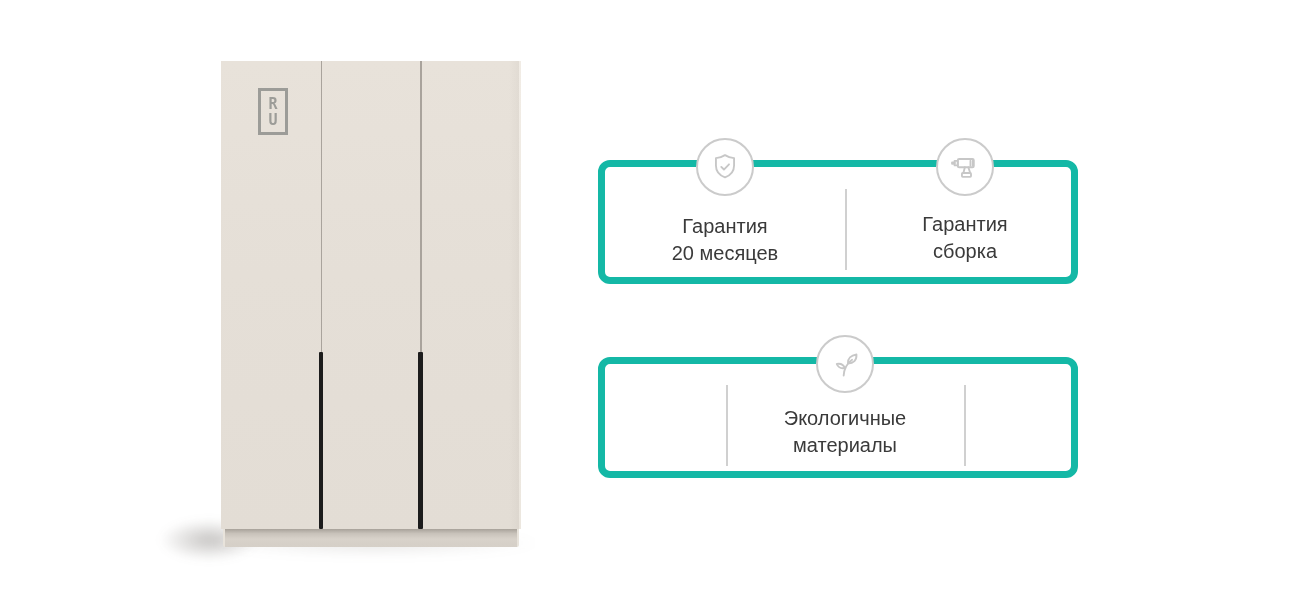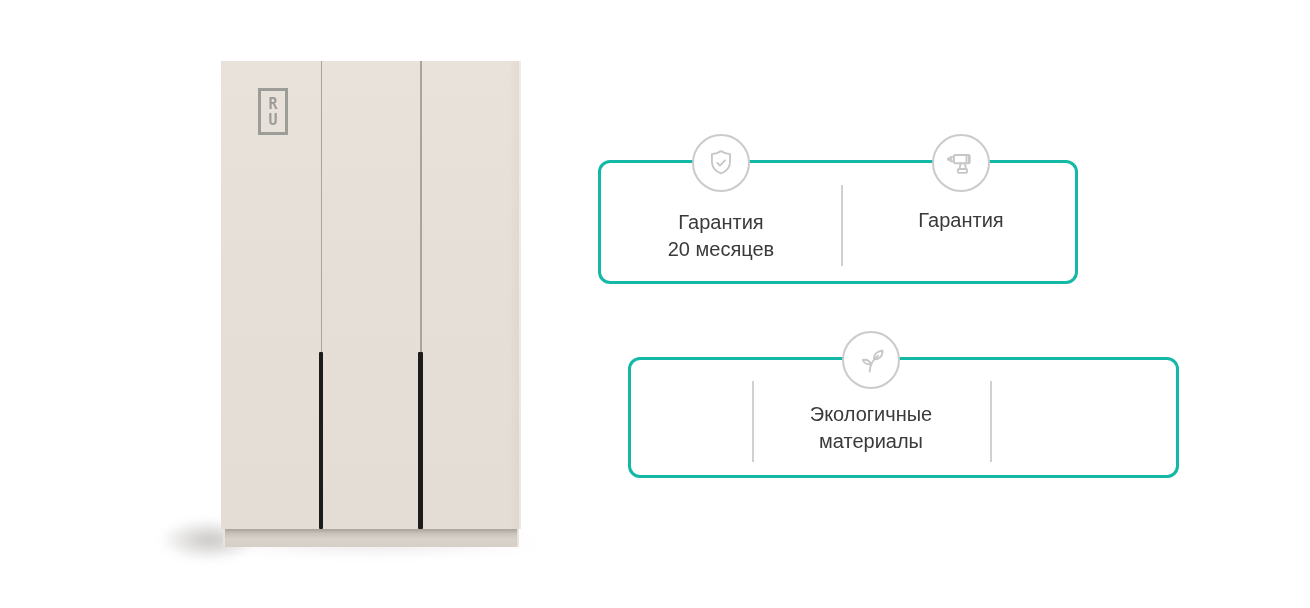--- a/index.html
+++ b/index.html
@@ -49,24 +49,24 @@
   .plinth{
     position:absolute;left:2px;top:468px;width:296px;height:18px;z-index:1;
     background:linear-gradient(180deg,#a8a29a 0%,#c8c2ba 25%,#d8d2ca 55%,#d5cfc7 100%);
     border-left:2px solid #e8e3db;border-right:2px solid #e8e3db;
     box-sizing:border-box;border-radius:0 0 2px 2px;
   }
 
   
   .card{
     position:absolute;background:#ffffff;
-    border:3px solid #14b8a6;border-radius:12px;box-sizing:border-box;
+    border:7px solid #14b8a6;border-radius:12px;box-sizing:border-box;
   }
   .card1{left:598px;top:160px;width:480px;height:124px;}
-  .card2{left:628px;top:357px;width:551px;height:121px;}
+  .card2{left:598px;top:357px;width:480px;height:121px;}
   .icon-circle{
     position:absolute;top:-29px;width:58px;height:58px;box-sizing:border-box;
     border:2px solid #cbcbcb;border-radius:50%;background:#ffffff;
     display:flex;align-items:center;justify-content:center;
   }
   .icon-circle svg{stroke:#c7c7c7;fill:none;stroke-width:1.4;stroke-linecap:round;stroke-linejoin:round;}
   .vdiv{position:absolute;width:1.5px;background:#d0d0d0;}
   .feat{
     position:absolute;text-align:center;color:#3a3a3a;
     font-size:20px;line-height:27px;
@@ -113,20 +113,21 @@
         <rect x="9.7" y="16.5" width="6.8" height="2.9" rx="0.6"></rect>
       </svg>
     </div>
     <div class="vdiv" style="left:240px;top:22px;height:81px"></div>
     <div class="feat feat-l">
       <div>Гарантия</div>
       <div>20 месяцев</div>
     </div>
     <div class="feat feat-r">
       <div>Гарантия</div>
+      <div>сборка</div>
     </div>
   </div>
 
   <div class="card card2">
     <div class="icon-circle" style="left:211px">
       <svg width="32" height="32" viewBox="0 0 24 24">
         <path d="M11 20.6c.3-5 2-8.6 6.3-11.8"></path>
         <path d="M14.2 11.6c-.3-3.6 2.3-6.1 6.4-6.7.2 4.3-2.1 6.7-6.4 6.7z"></path>
         <path d="M11.9 15c-2.9.6-5-.4-6.1-3 2.9-.6 5 .4 6.1 3z"></path>
       </svg>

